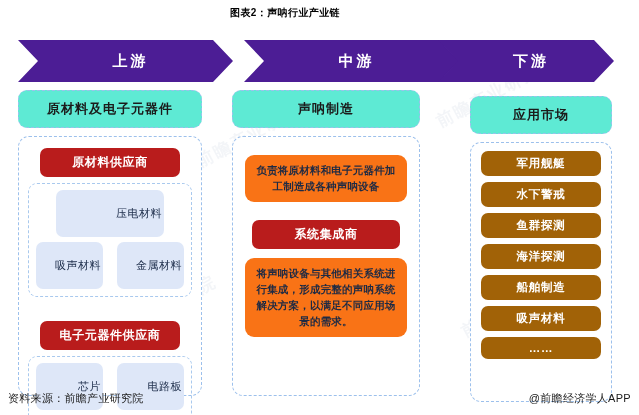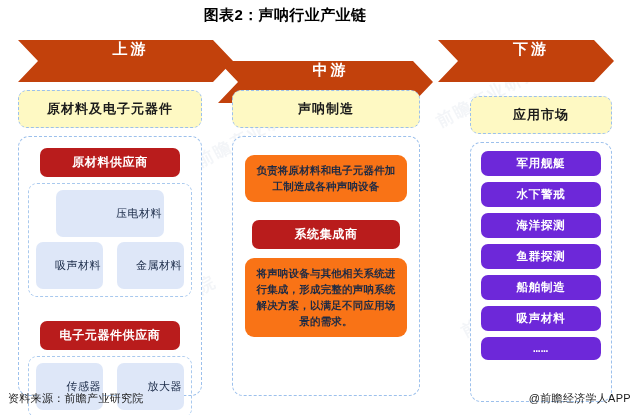--- a/index.html
+++ b/index.html
@@ -39,68 +39,69 @@
   .wm.w4 { left: 455px; top: 290px; }
   .wm.w5 { left: 300px; top: 355px; font-size: 14px;}
 
   
   .title {
     position: absolute;
     top: 6px;
     left: 0;
     width: 570px;
     text-align: center;
-    font-size: 15px;
+    font-size: 10px;
     font-weight: bold;
     letter-spacing: 0.4px;
     color: #000000;
   }
 
   
   .banner {
     position: absolute;
     top: 40px;
     left: 18px;
     width: 612px;
     height: 42px;
   }
   .arrow {
     position: absolute;
     top: 0;
     height: 42px;
-    background: #c2410c;
+    background: #4c1d95;
     color: #ffffff;
     font-size: 15px;
     font-weight: bold;
     letter-spacing: 3px;
     display: flex;
+    align-items: center;
     justify-content: center;
     -webkit-clip-path: polygon(0 0, calc(100% - 20px) 0, 100% 50%, calc(100% - 20px) 100%, 0 100%, 20px 50%);
     clip-path: polygon(0 0, calc(100% - 20px) 0, 100% 50%, calc(100% - 20px) 100%, 0 100%, 20px 50%);
   }
   .arrow span { padding-left: 10px; }
   .arrow-1 { left: 0px;   width: 215px; }
-  .arrow-2 { left: 200px; width: 215px; margin-top: 21px; }
+  .arrow-2 { left: 226px; width: 215px; }
   .arrow-3 { left: 420px; width: 176px;
     -webkit-clip-path: polygon(0 0, calc(100% - 20px) 0, 100% 50%, calc(100% - 20px) 100%, 0 100%, 20px 50%);
     clip-path: polygon(0 0, calc(100% - 20px) 0, 100% 50%, calc(100% - 20px) 100%, 0 100%, 20px 50%);
   }
 
   
   .col {
     position: absolute;
   }
   .col-up   { left: 18px;  top: 90px;  width: 184px; }
   .col-mid  { left: 232px; top: 90px;  width: 188px; }
   .col-down { left: 470px; top: 96px;  width: 142px; }
 
   .head-box {
     border: 1.3px dashed #9cc0ec;
     border-radius: 9px;
-    background: #fef9c3;
+    background: #5eead4;
     text-align: center;
     font-size: 13px;
     font-weight: bold;
     color: #1b1b1b;
     padding: 9px 4px;
     letter-spacing: 1px;
     box-sizing: border-box;
   }
 
   .body-box {
@@ -170,31 +171,30 @@
     line-height: 1.55;
     text-align: center;
     padding: 7px 8px;
     box-sizing: border-box;
     letter-spacing: 0.2px;
   }
   .mid-spacer { height: 14px; }
 
   
   .down-pill {
-    background: #6d28d9;
+    background: #a16207;
     color: #ffffff;
     font-size: 11.5px;
     font-weight: bold;
     letter-spacing: 0.8px;
     text-align: center;
     border-radius: 7px;
     padding: 5px 2px;
     margin-bottom: 6px;
     box-sizing: border-box;
-    font-family: Liberation Mono, monospace;
   }
   .down-pill:last-child { margin-bottom: 0; }
 
   
   .footer-left {
     position: absolute;
     left: 8px;
     bottom: 9px;
     font-size: 11px;
     color: #1a1a1a;
@@ -245,20 +245,24 @@
           <div class="chip">吸声材料</div>
           <div class="chip">金属材料</div>
         </div>
       </div>
 
       <div style="height:22px"></div>
 
       <div class="pill-blue">电子元器件供应商</div>
       <div class="sub-group">
         <div class="chip-row">
+          <div class="chip">芯片</div>
+          <div class="chip">电路板</div>
+        </div>
+        <div class="chip-row">
           <div class="chip">传感器</div>
           <div class="chip">放大器</div>
         </div>
       </div>
 
     </div>
   </div>
 
   <div class="col col-mid">
     <div class="head-box">声呐制造</div>
@@ -272,22 +276,22 @@
       <div class="desc">将声呐设备与其他相关系统进行集成，形成完整的声呐系统解决方案，以满足不同应用场景的需求。</div>
 
     </div>
   </div>
 
   <div class="col col-down">
     <div class="head-box">应用市场</div>
     <div class="body-box">
       <div class="down-pill">军用舰艇</div>
       <div class="down-pill">水下警戒</div>
+      <div class="down-pill">鱼群探测</div>
       <div class="down-pill">海洋探测</div>
-      <div class="down-pill">鱼群探测</div>
       <div class="down-pill">船舶制造</div>
       <div class="down-pill">吸声材料</div>
       <div class="down-pill">……</div>
     </div>
   </div>
 
   <div class="footer-left">资料来源：前瞻产业研究院</div>
   <div class="footer-right">@前瞻经济学人APP</div>
 
 </div>

